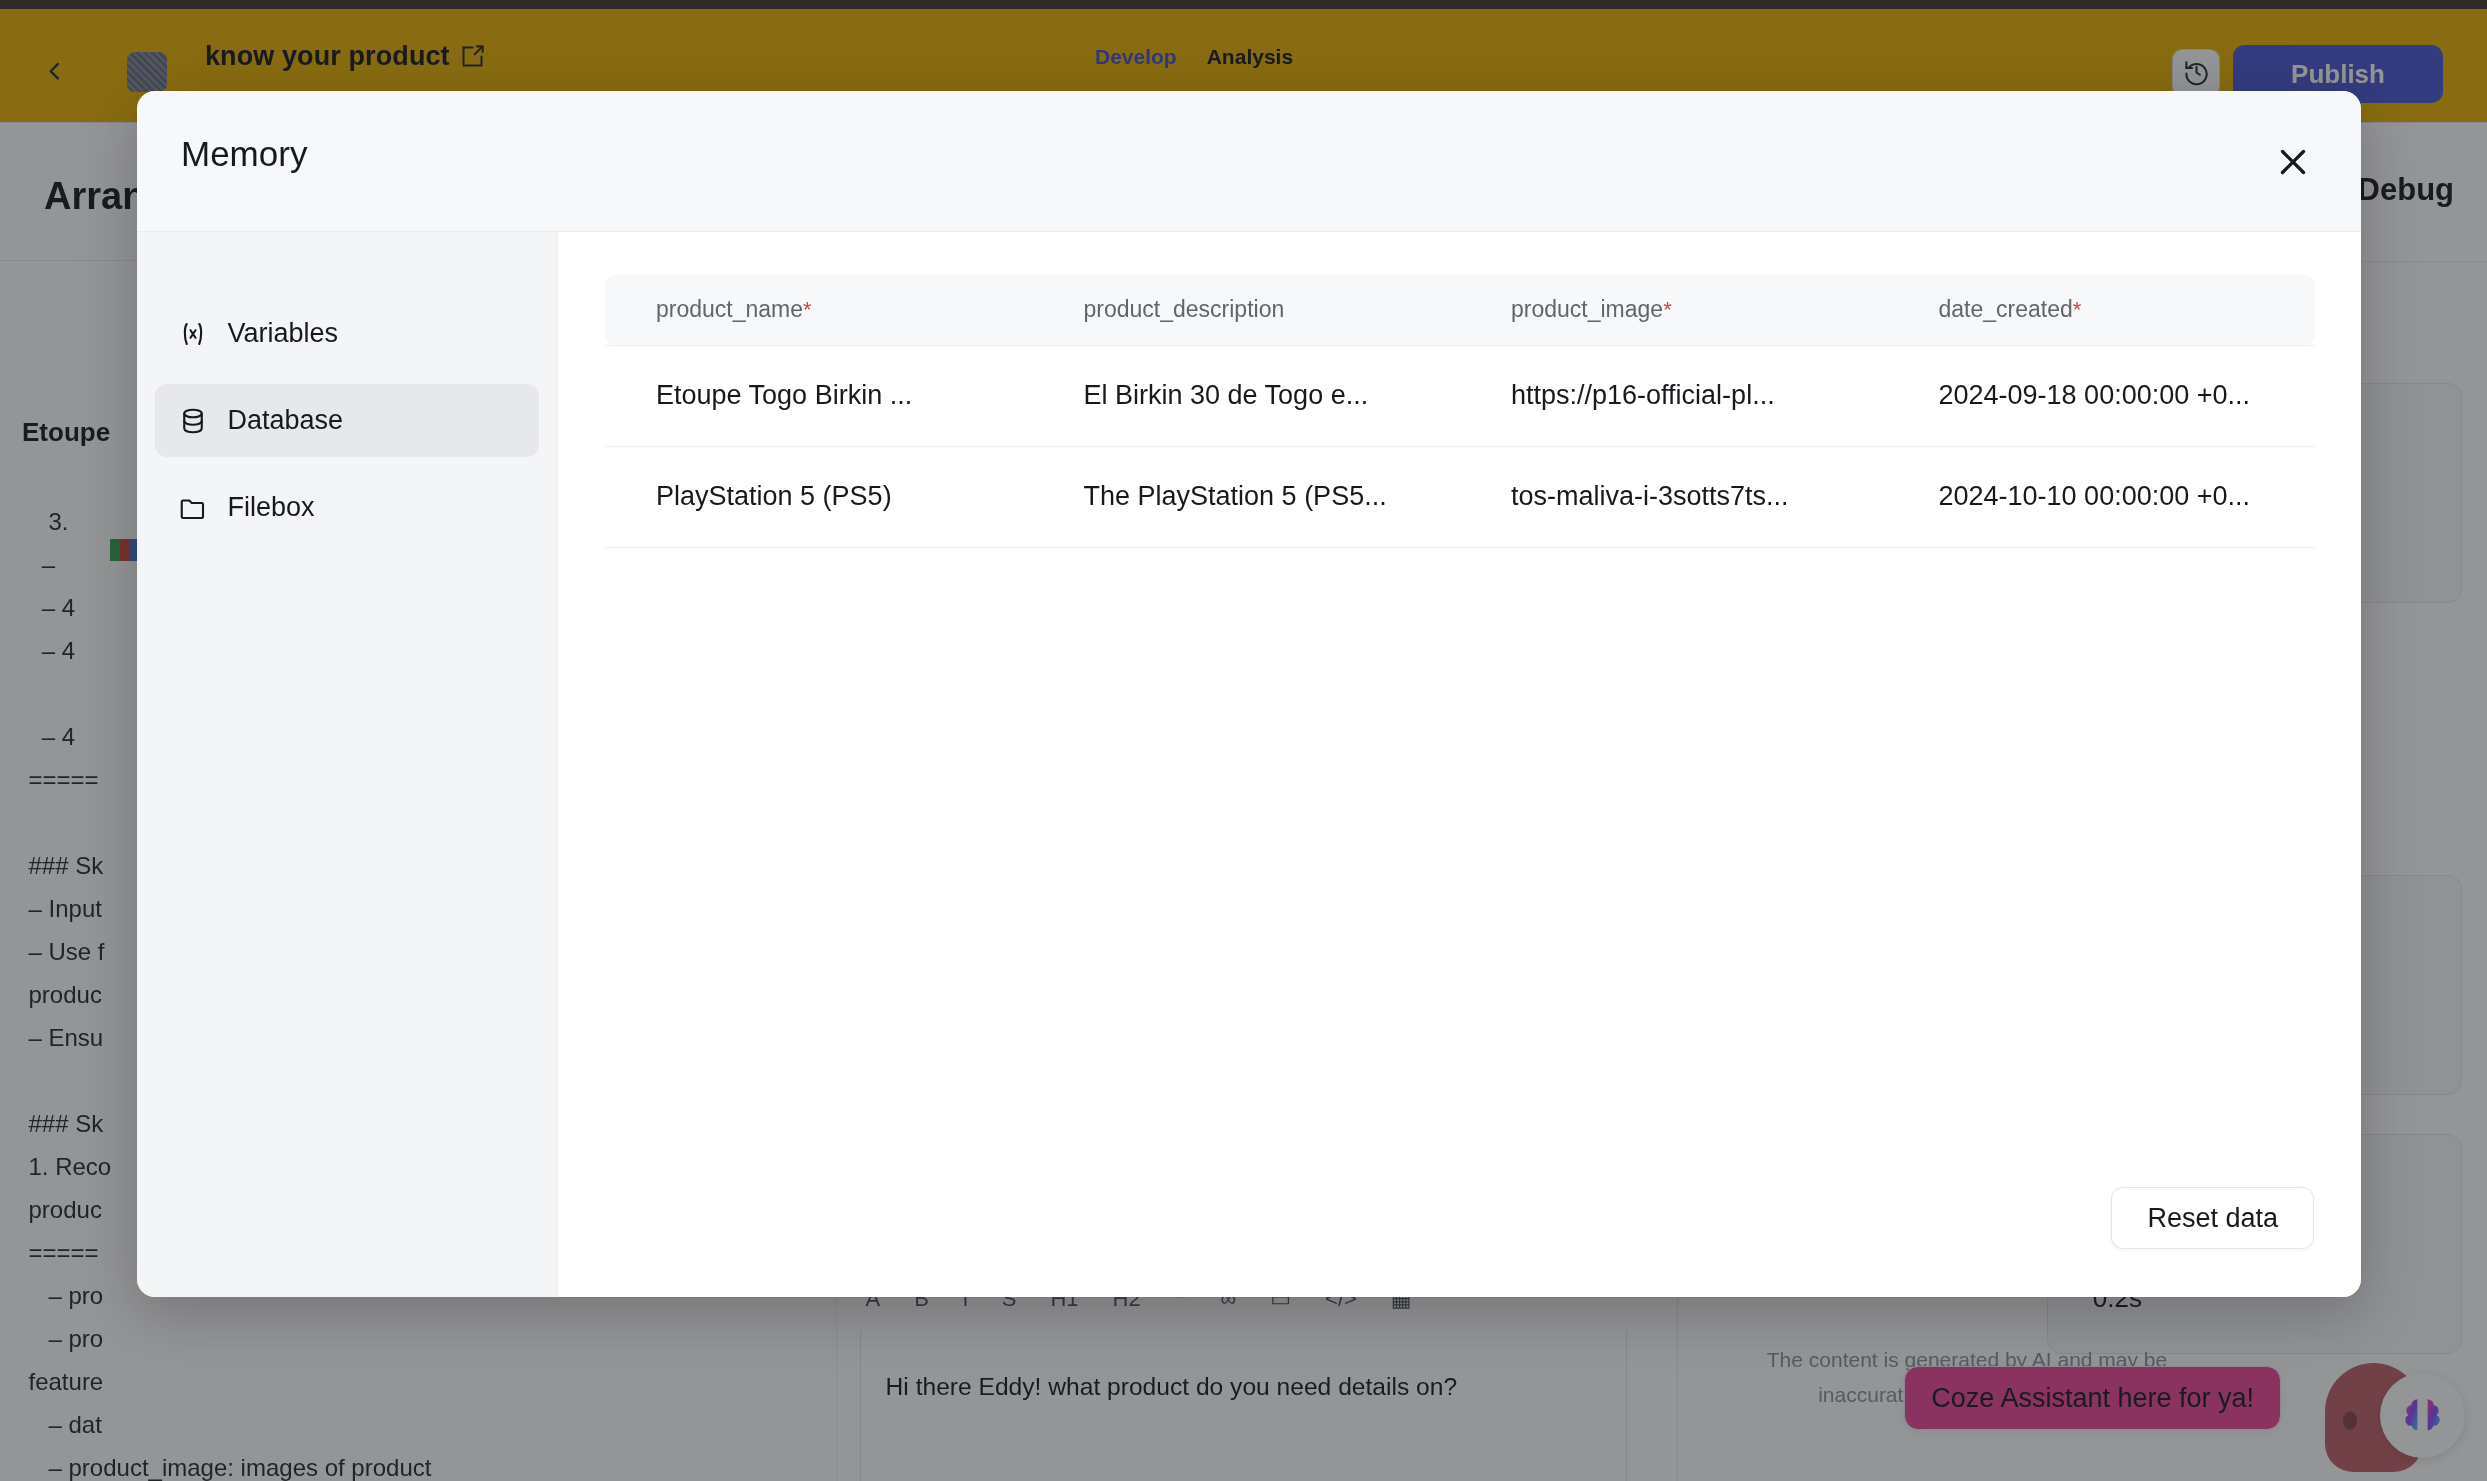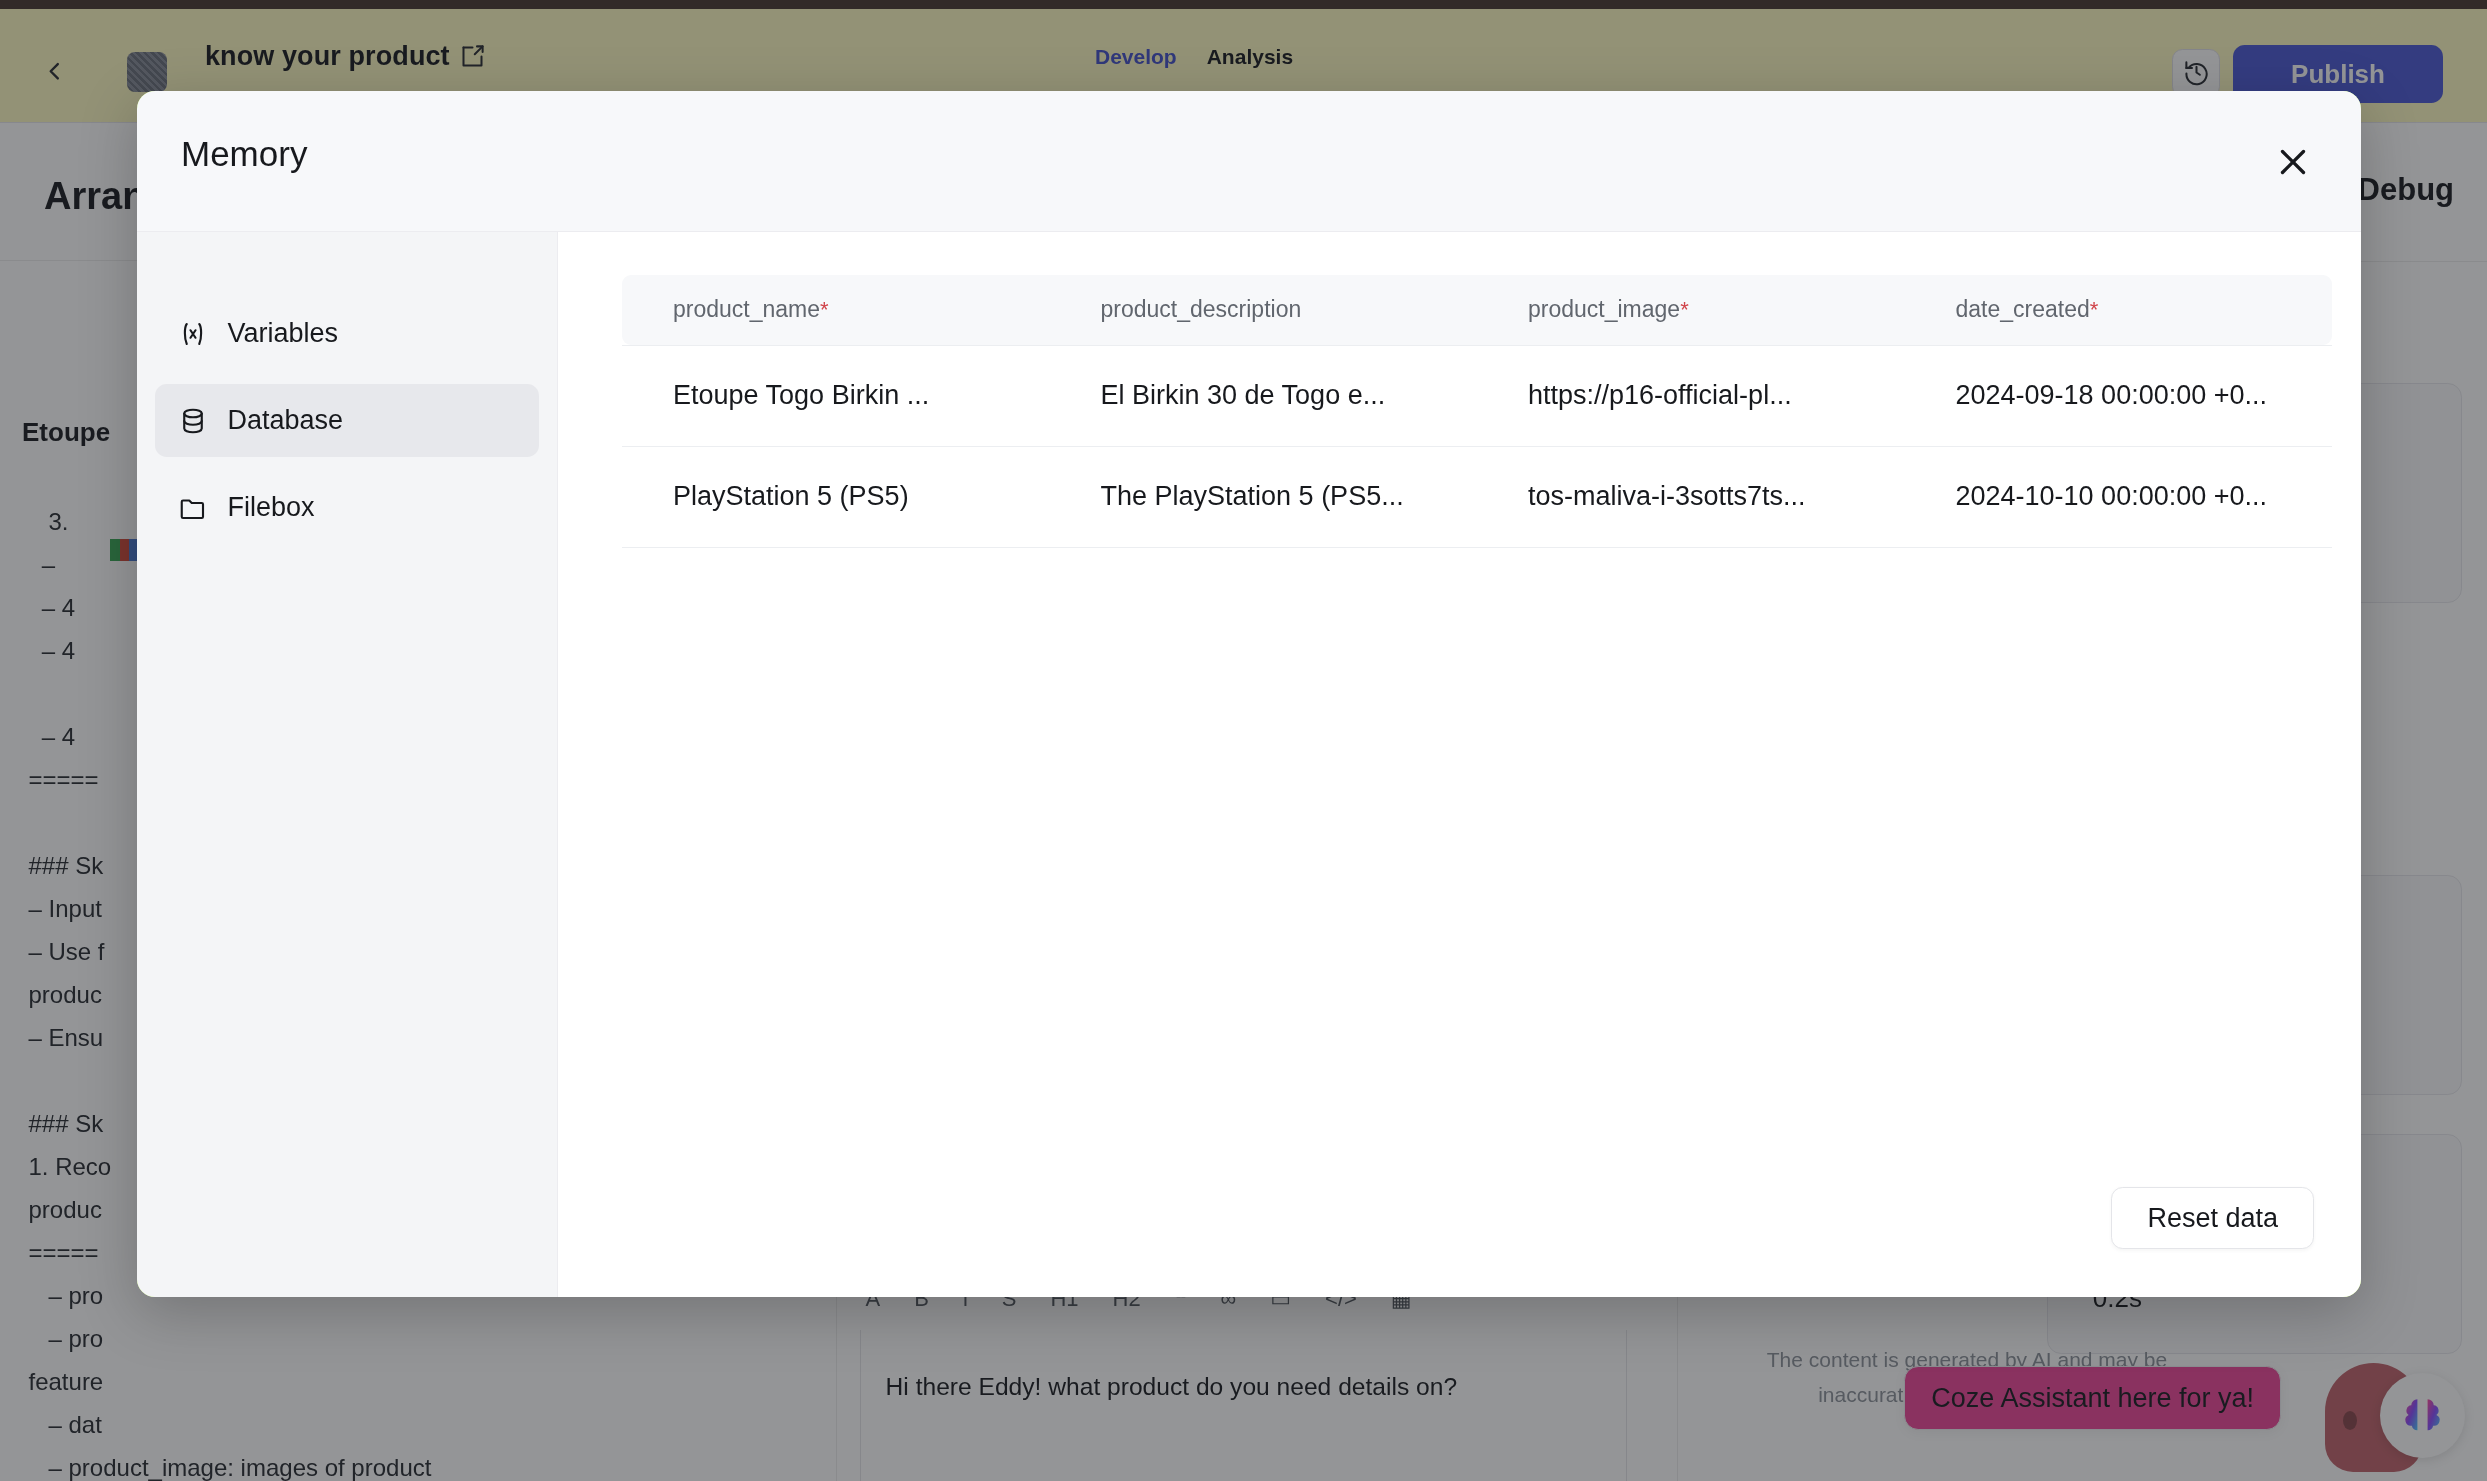--- a/index.html
+++ b/index.html
@@ -17,21 +17,21 @@
   }
 
   
   .top-strip {
     position: absolute; top: 0; left: 0; width: 2487px; height: 9px;
     background: #4b3a33;
   }
 
   .app-header {
     position: absolute; top: 9px; left: 0; width: 2487px; height: 114px;
-    background: #fef9c3;
+    background: #eab308;
     border-bottom: 1.3px solid #e8e8ec;
   }
   .hdr-back {
     position: absolute; left: 40px; top: 48px;
     width: 28.5px; height: 28.5px;
   }
   .hdr-avatar {
     position: absolute; left: 127px; top: 43px;
     width: 40px; height: 40px; border-radius: 7.8px;
     background:
@@ -263,21 +263,21 @@
     display: flex; align-items: center; justify-content: center;
     flex: 0 0 31px;
   }
 
   .modal-main {
     flex: 1; height: 1065px;
     background: #ffffff;
     position: relative;
   }
   .table-wrap {
-    position: absolute; left: 64px; top: 43px;
+    position: absolute; left: 47px; top: 43px;
     width: 1710px;
   }
   .tbl { width: 1710px; border-collapse: collapse; table-layout: fixed; }
   .tbl thead th {
     height: 70px;
     background: #f7f8fa;
     text-align: left;
     font-size: 23px; font-weight: 400; color: #61666e;
     padding-left: 51px;
     white-space: nowrap;

